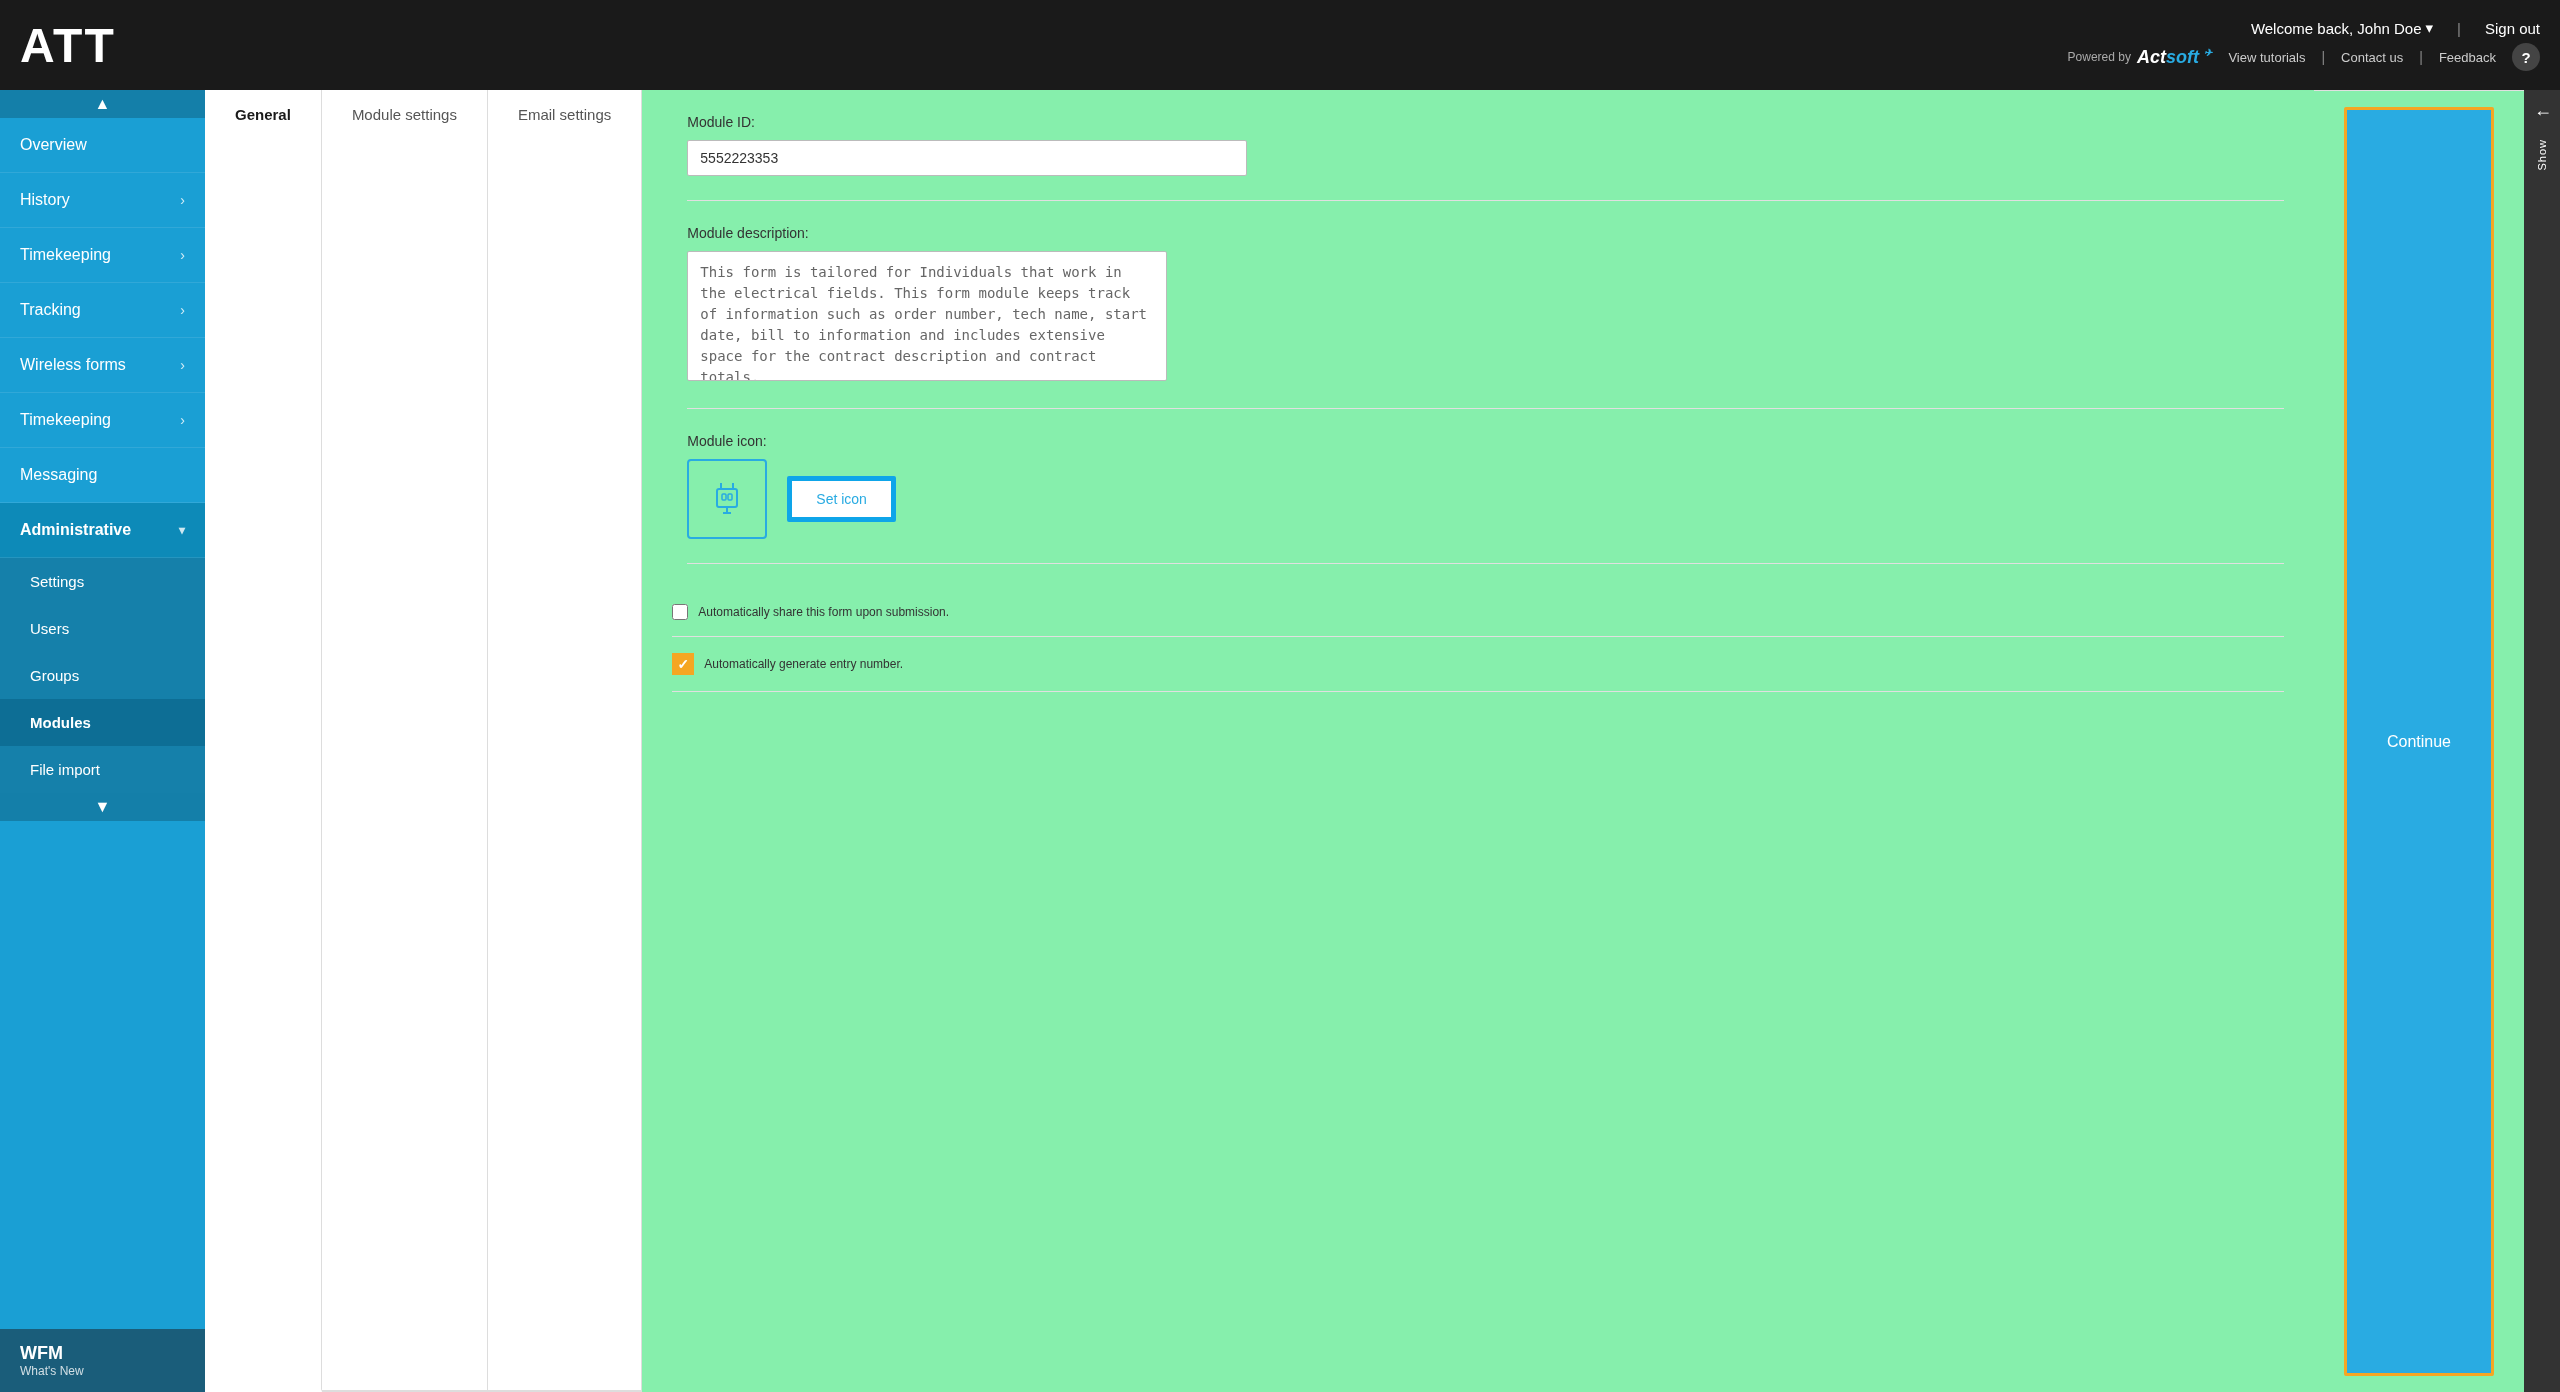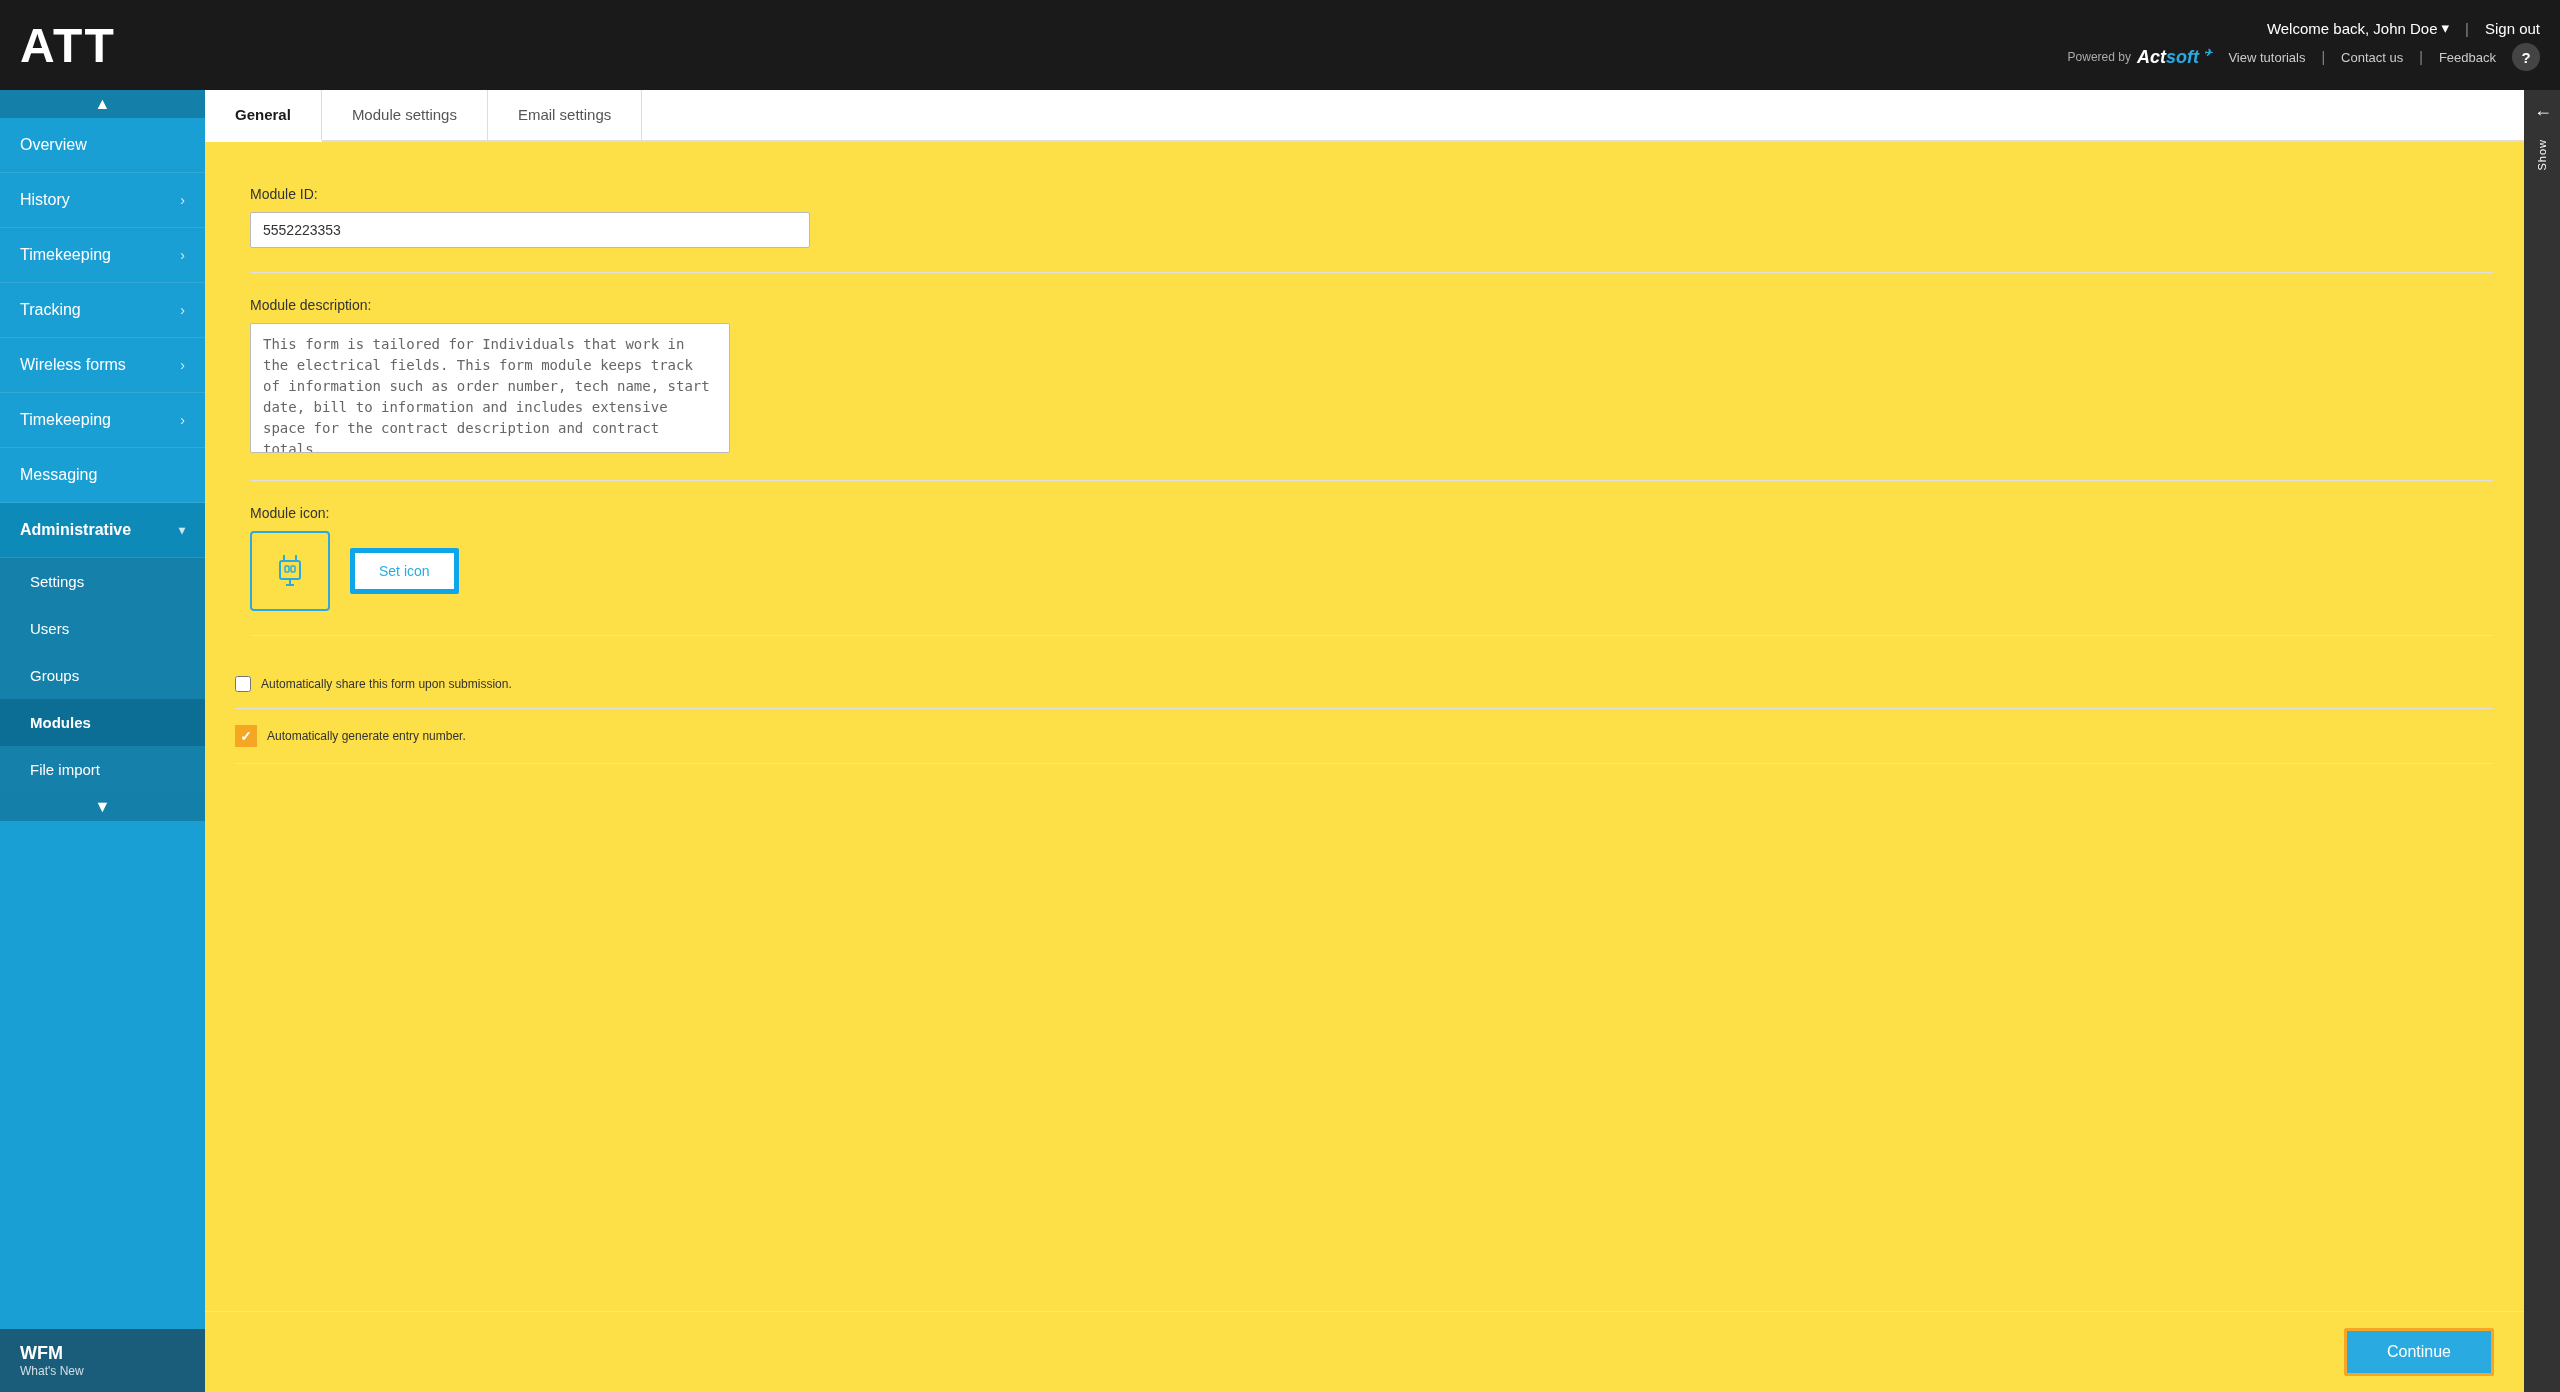--- a/index.html
+++ b/index.html
@@ -24,21 +24,21 @@
     }
     .header-right {
       display: flex;
       flex-direction: column;
       align-items: flex-end;
       gap: 6px;
     }
     .header-top-row {
       display: flex;
       align-items: center;
-      gap: 16px;
+      gap: 24px;
       font-size: 15px;
     }
     .header-welcome {
       color: white;
       display: flex;
       align-items: center;
       gap: 4px;
       cursor: pointer;
     }
     .header-divider {
@@ -139,24 +139,23 @@
       color: white;
       font-size: 14px;
     }
     .sidebar-bottom .wfm { font-size: 18px; font-weight: bold; }
     .sidebar-bottom .whats-new { font-size: 12px; color: rgba(255,255,255,0.8); }
 
     
     .content-area {
       flex: 1;
       display: flex;
-      flex-direction: column;
+      flex-direction: row;
       overflow: hidden;
-      background: #fde047;
-      gap: 20px;
+      background: #86efac;
     }
 
     
     .tabs {
       display: flex;
       border-bottom: 2px solid #ddd;
       background: white;
       flex-shrink: 0;
     }
     .tab {

